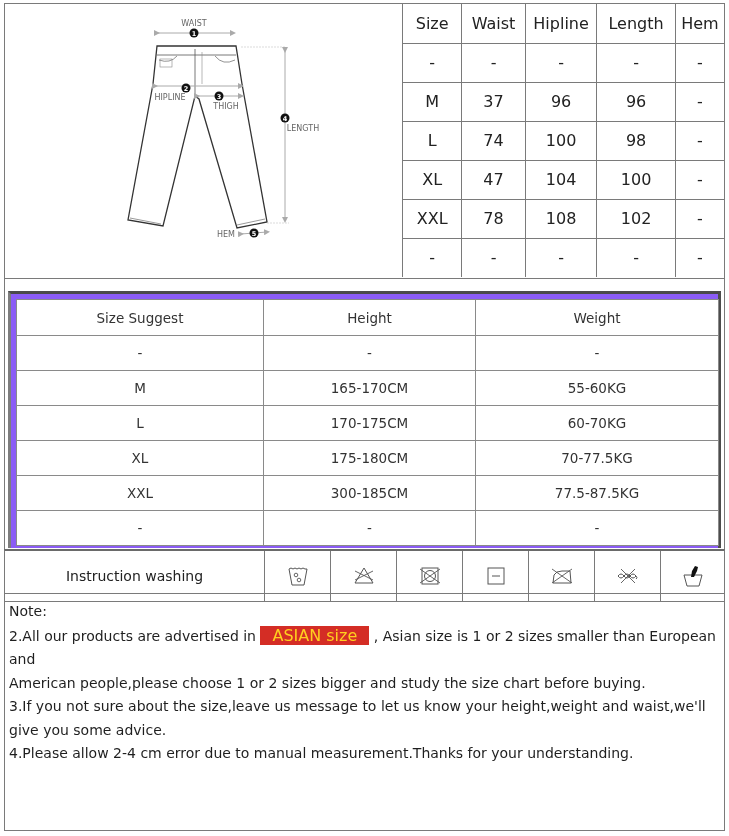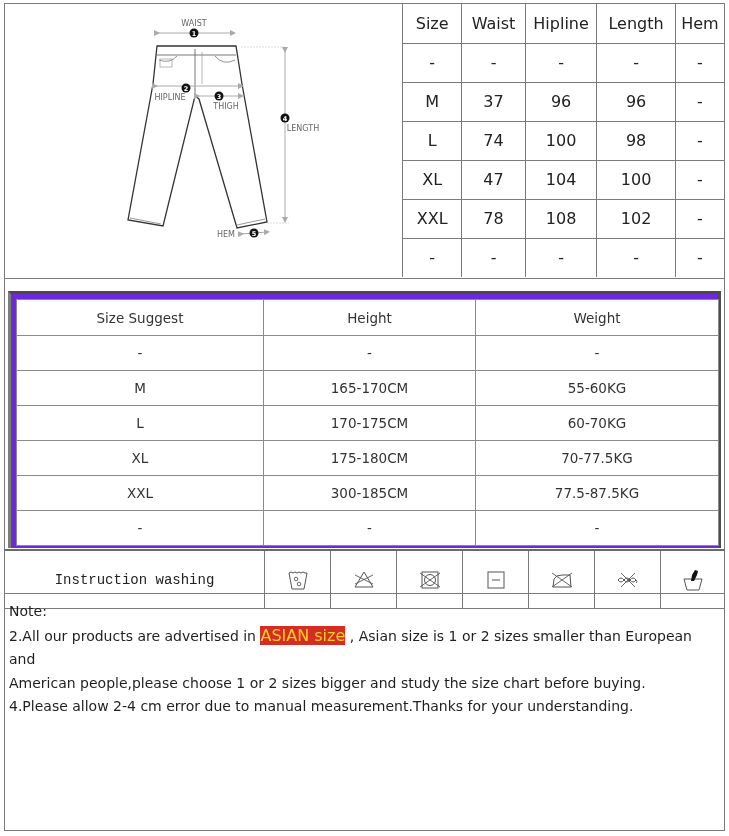--- a/index.html
+++ b/index.html
@@ -12,36 +12,36 @@
   .diagram svg { width: 396px; height: 274px; display: block; }
   .measure-table { position: absolute; left: 397px; top: 0; border-collapse: collapse; }
   .measure-table td { border: 1px solid #7a7a7a; text-align: center; font-size: 16px; color: #222; }
   .measure-table tr { height: 39px; }
   .measure-table tr:first-child td { border-top: none; }
   .measure-table td:last-child { border-right: none; }
   .measure-table tr:last-child td { border-bottom: none; }
 
   
   .suggest-outer { position: absolute; left: 4px; top: 278px; width: 721px; height: 272px; border-left: 1px solid #7a7a7a; border-right: 1px solid #7a7a7a; }
-  .suggest-frame { position: absolute; left: 3px; top: 13px; width: 713px; height: 257px; background: #6d28d9; border-top: 3px solid #4a4a4a; border-left: 3px solid #7d7d7d; border-right: 3px solid #4d4d4d; }
+  .suggest-frame { position: absolute; left: 3px; top: 13px; width: 713px; height: 257px; background: #8b5cf6; border-top: 3px solid #4a4a4a; border-left: 3px solid #7d7d7d; border-right: 3px solid #4d4d4d; }
   .suggest-table { position: absolute; left: 5px; top: 5px; width: 703px; border-collapse: collapse; background: #fff; }
   .suggest-table td { border: 1px solid #8a8a8a; text-align: center; font-family: "DejaVu Sans", sans-serif; font-size: 13.5px; color: #333; height: 35px; }
   .suggest-table tr:first-child td { height: 36px; }
 
   
-  .wash { position: absolute; left: 4px; top: 549px; width: 721px; height: 60px; border: 1px solid #7a7a7a; border-top: 2px solid #6a6a6a; display: flex; font-family: Liberation Mono, monospace; }
+  .wash { position: absolute; left: 4px; top: 549px; width: 721px; height: 53px; border: 1px solid #7a7a7a; border-top: 2px solid #6a6a6a; display: flex; }
   .wash .label { width: 260px; display: flex; align-items: center; justify-content: center; font-size: 14px; color: #222; border-right: 1px solid #7a7a7a; }
   .wash .cell { width: 66px; display: flex; align-items: center; justify-content: center; border-right: 1px solid #7a7a7a; }
   .wash .cell:last-child { border-right: none; flex: 1; }
   .wash svg { width: 24px; height: 24px; }
 
   
   .notes { position: absolute; left: 4px; top: 593px; width: 721px; height: 238px; border: 1px solid #7a7a7a; padding: 6px 4px 0 4px; font-size: 14px; line-height: 23.5px; color: #1f1f1f; }
   .notes p { margin: 0; }
-  .notes .hl { background: #d42d25; color: #ffcf1f; font-size: 16px; padding: 0 0; font-weight: normal; }
+  .notes .hl { background: #d42d25; color: #ffcf1f; font-size: 16px; padding: 0 12px; font-weight: normal; }
 </style>
 </head>
 <body>
 
 <div class="top">
   <div class="diagram">
     <svg viewBox="0 0 396 274">
       <defs>
         <marker id="ah" markerWidth="6" markerHeight="6" refX="3" refY="3" orient="auto">
           <path d="M0,0 L6,3 L0,6 z" fill="#aaa"></path>
@@ -236,14 +236,15 @@
       <path d="M3,11 L21,11 L18,22 L6,22 Z" fill="none" stroke="#555" stroke-width="1"></path>
       <path d="M10,13 L11,7 L14,2 L17,3 L16,7 L13,13 Z" fill="#111"></path>
     </svg>
   </div>
 </div>
 
 <div class="notes">
   <p>Note:</p>
   <p><span>2.All our products are advertised in </span><span class="hl">ASIAN size</span><span> , Asian size is 1 or 2 sizes smaller than European and</span></p>
   <p>American people,please choose 1 or 2 sizes bigger and study the size chart before buying.</p>
+  <p>3.If you not sure about the size,leave us message to let us know your height,weight and waist,we'll give you some advice.</p>
   <p>4.Please allow 2-4 cm error due to manual measurement.Thanks for your understanding.</p>
 </div>
 
 </body></html>

